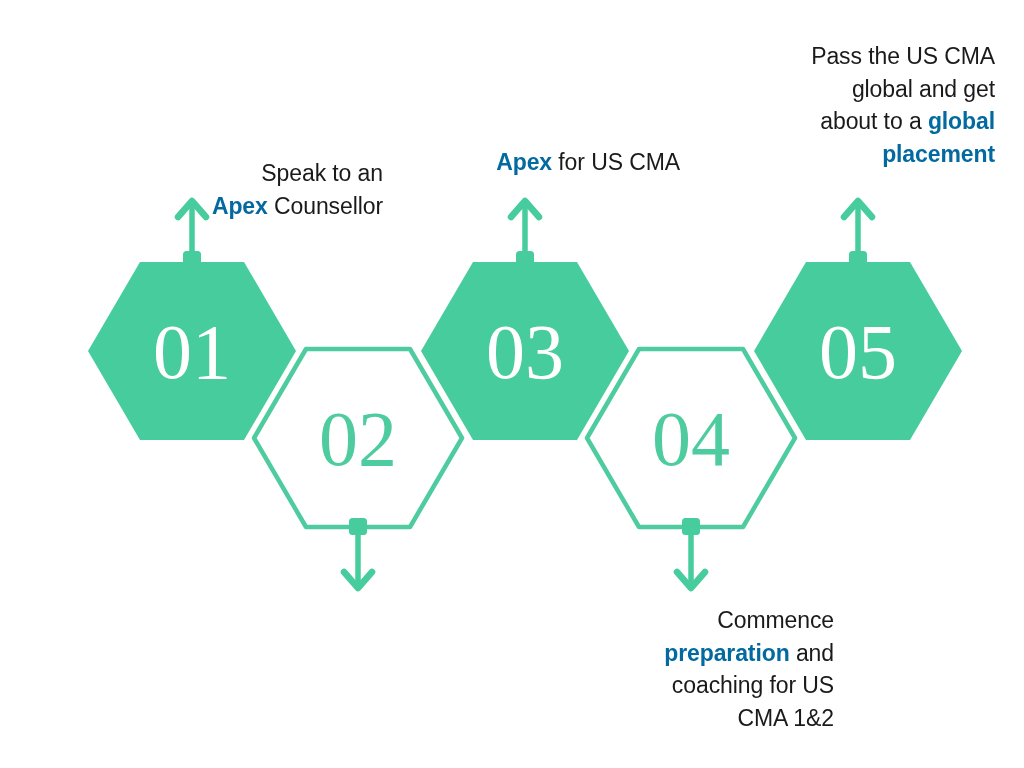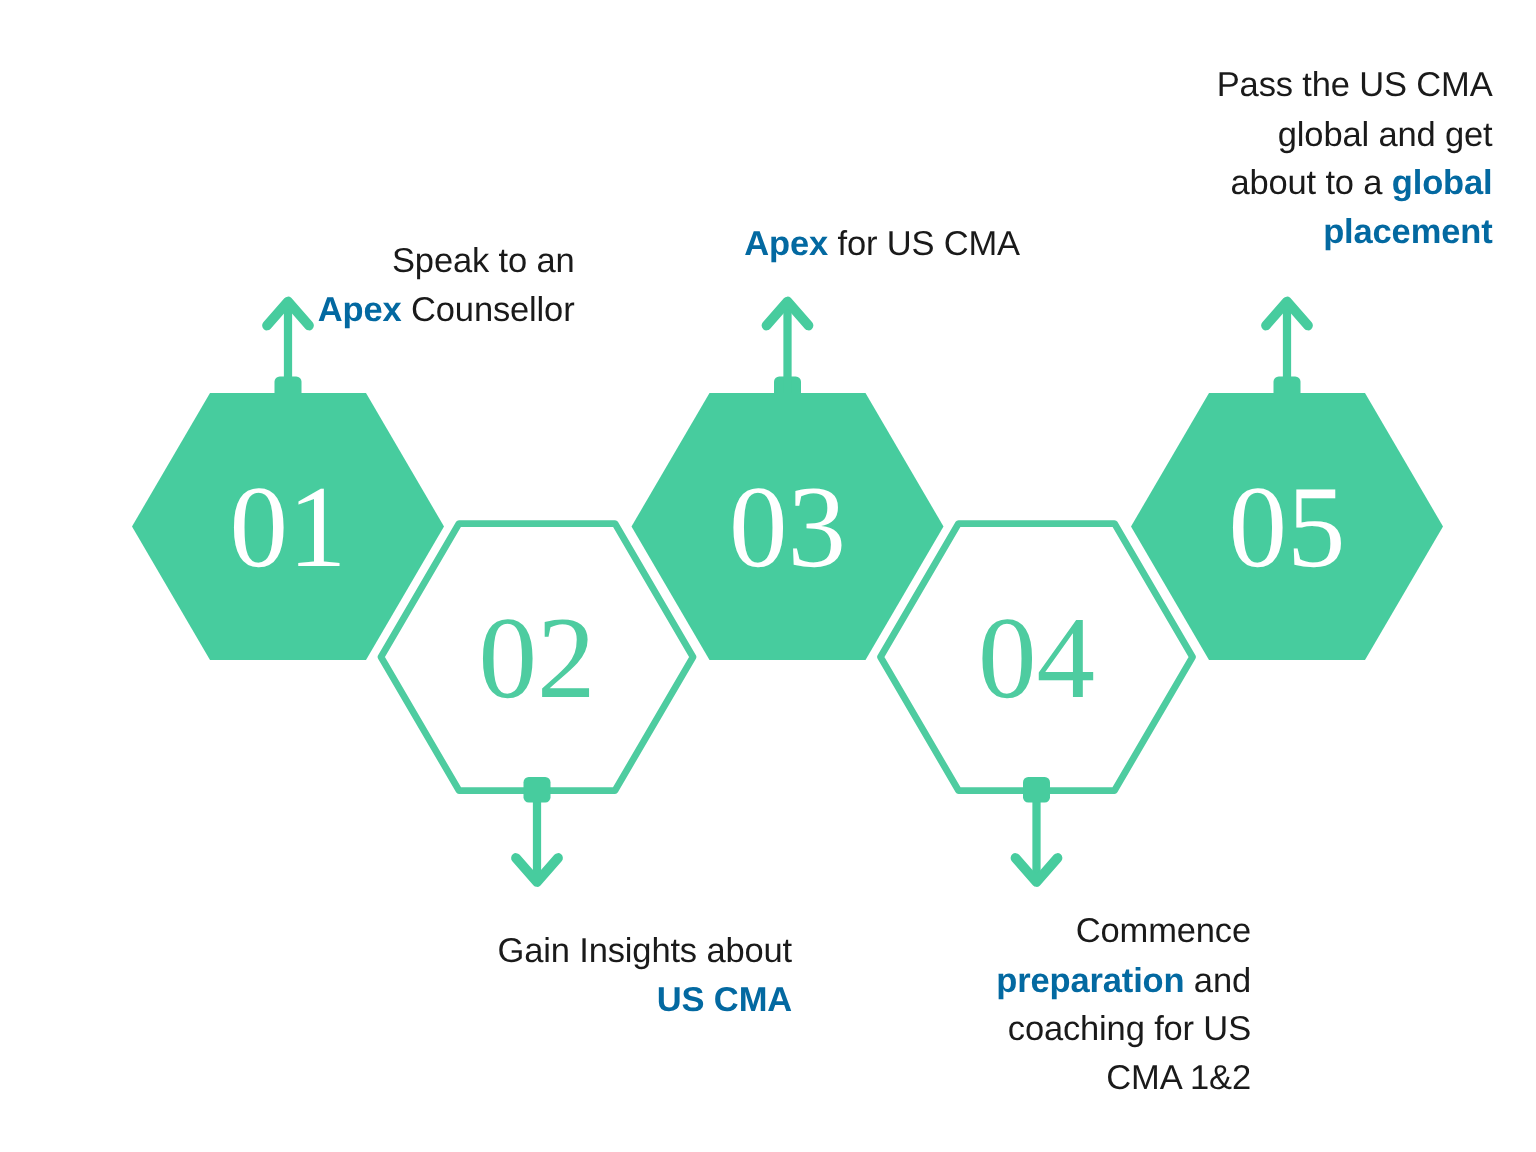--- a/index.html
+++ b/index.html
@@ -106,21 +106,20 @@
         <polyline points="844,217 858,201 872,217" fill="none" stroke="#47CC9E" stroke-width="6.5" stroke-linecap="round" stroke-linejoin="round"></polyline>
       </g>
       <polygon points="806,262 910,262 962,351 910,440 806,440 754,351" fill="#47CC9E"></polygon>
       <text x="858" y="351" fill="#FFFFFF" font-family="'Liberation Serif', serif" font-size="78" text-anchor="middle" dominant-baseline="central">05</text>
     </g>
 
   </svg>
 
   <div class="caption cap-01"><span>Speak to an</span><br><span class="hl">Apex</span><span> Counsellor</span></div>
 
-  <div class="caption cap-02"><span>Gain Insights about</span><br><span class="hl">US CMA</span></div>
 
   <div class="caption cap-03"><span class="hl">Apex</span><span> for US CMA</span></div>
 
   <div class="caption cap-04"><span>Commence</span><br><span class="hl">preparation</span><span> and</span><br><span>coaching for US</span><br><span>CMA 1&amp;2</span></div>
 
   <div class="caption cap-05"><span>Pass the US CMA</span><br><span>global and get</span><br><span>about to a </span><span class="hl">global</span><br><span class="hl">placement</span></div>
 
 </div>
 
 </body></html>

